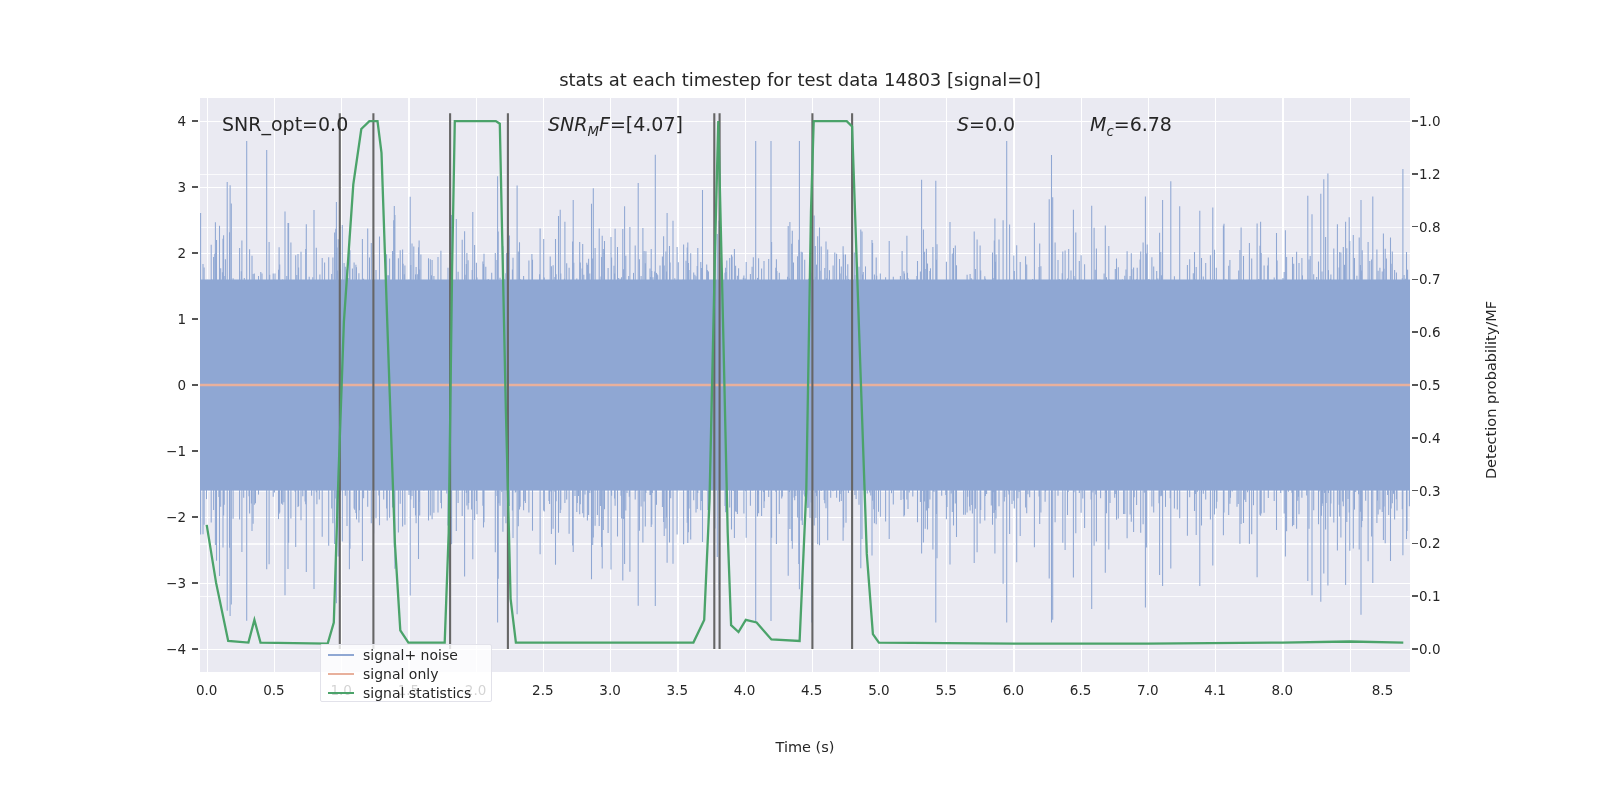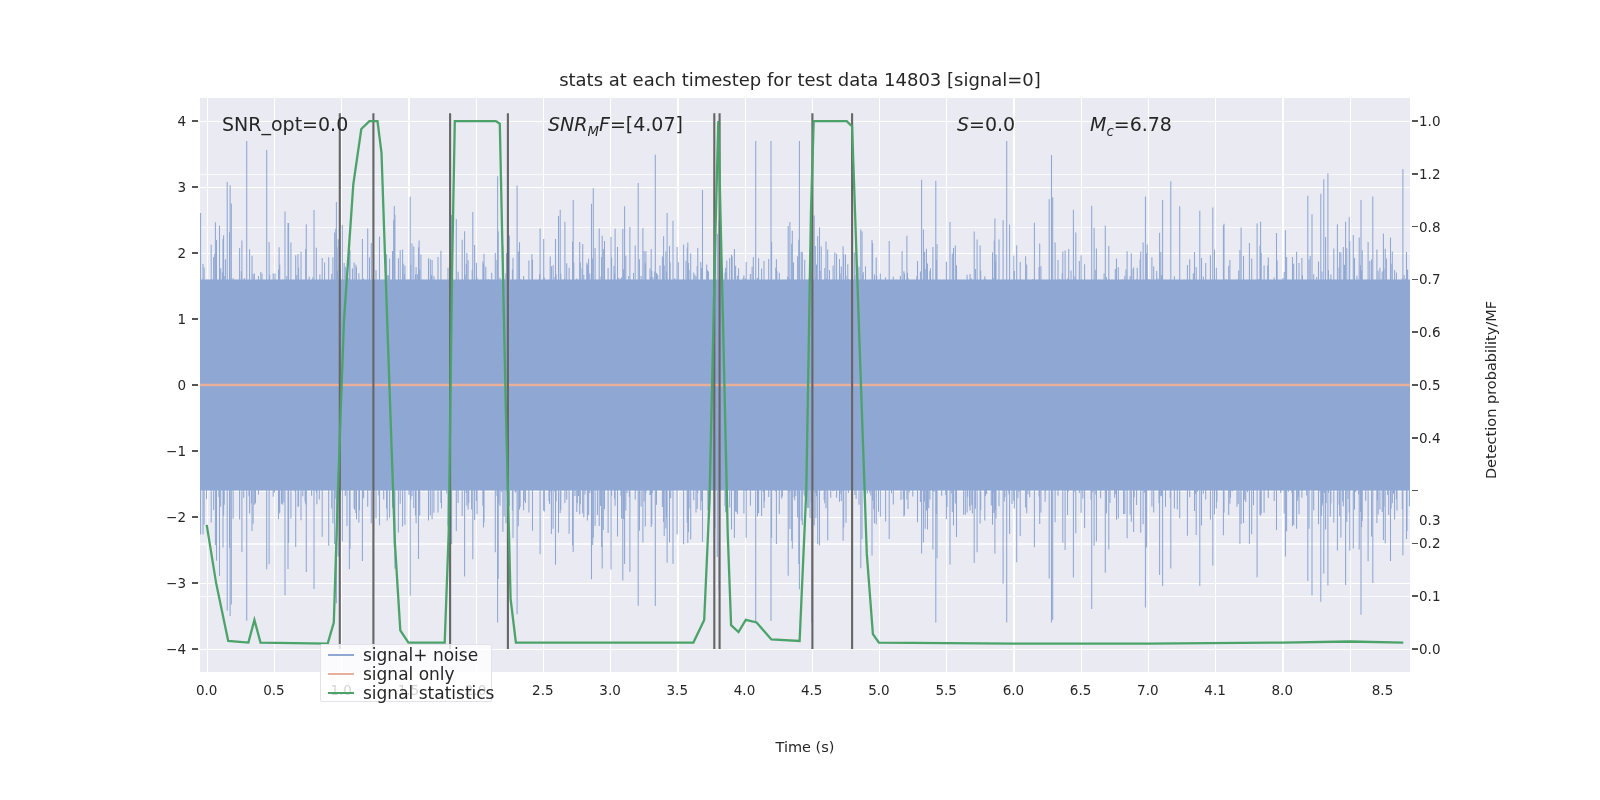--- a/index.html
+++ b/index.html
@@ -43,21 +43,21 @@
   .annot em{font-style:italic;}
   .annot sub{font-size:0.7em;font-style:italic;}
 
   #legend{
     position:absolute;left:320px;top:644px;width:172px;height:58px;
     background:rgba(255,255,255,0.80);border:1px solid #e2e2ea;border-radius:2px;
     padding:0;box-sizing:border-box;
   }
   #legend .lrow{position:relative;height:19.3px;display:flex;align-items:center;padding-left:7px;}
   #legend .swatch{width:26px;height:2px;margin-right:9px;flex:0 0 26px;}
-  #legend .ltxt{font-size:17px;color:#262626;white-space:nowrap;}
+  #legend .ltxt{font-size:14px;color:#262626;white-space:nowrap;}
 </style>
 </head>
 <body>
 
 <div id="figure">
 
   <div id="plot-title">stats at each timestep for test data 14803 [signal=0]</div>
 
   <div class="ylabel-left">Whitened strain</div>
   <div class="ylabel-right">Detection probability/MF</div>
@@ -2203,21 +2203,21 @@
       <div class="ytick-r" style="top: 226.655px;">0.8</div>
       <div class="tickmark" style="left: 1412px; top: 225.855px;"></div>
       <div class="ytick-r" style="top: 279.437px;">0.7</div>
       <div class="tickmark" style="left: 1412px; top: 278.637px;"></div>
       <div class="ytick-r" style="top: 332.218px;">0.6</div>
       <div class="tickmark" style="left: 1412px; top: 331.418px;"></div>
       <div class="ytick-r" style="top: 385px;">0.5</div>
       <div class="tickmark" style="left: 1412px; top: 384.2px;"></div>
       <div class="ytick-r" style="top: 437.782px;">0.4</div>
       <div class="tickmark" style="left: 1412px; top: 436.982px;"></div>
-      <div class="ytick-r" style="top: 490.563px; margin-top: 29px;">0.3</div>
+      <div class="ytick-r" style="top: 490.563px;">0.3</div>
       <div class="tickmark" style="left: 1412px; top: 489.763px;"></div>
       <div class="ytick-r" style="top: 543.345px;">0.2</div>
       <div class="tickmark" style="left: 1412px; top: 542.545px;"></div>
       <div class="ytick-r" style="top: 596.126px;">0.1</div>
       <div class="tickmark" style="left: 1412px; top: 595.326px;"></div>
       <div class="ytick-r" style="top: 648.908px;">0.0</div>
       <div class="tickmark" style="left: 1412px; top: 648.108px;"></div>
     </div>
   <div id="ticks-x">
       <div class="xtick" style="left: 206.722px;">0.0</div>

